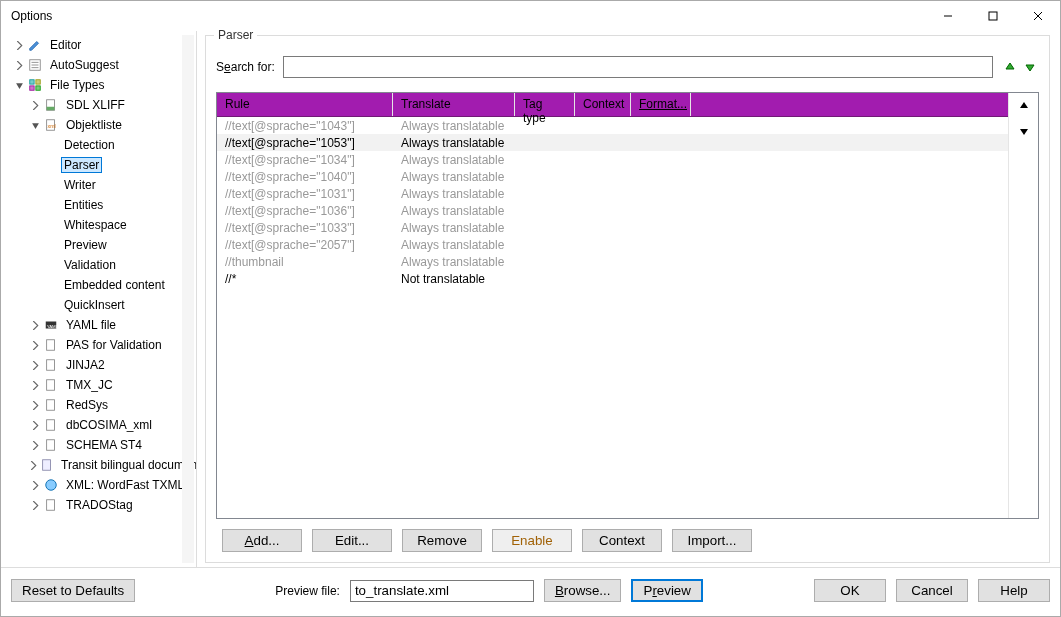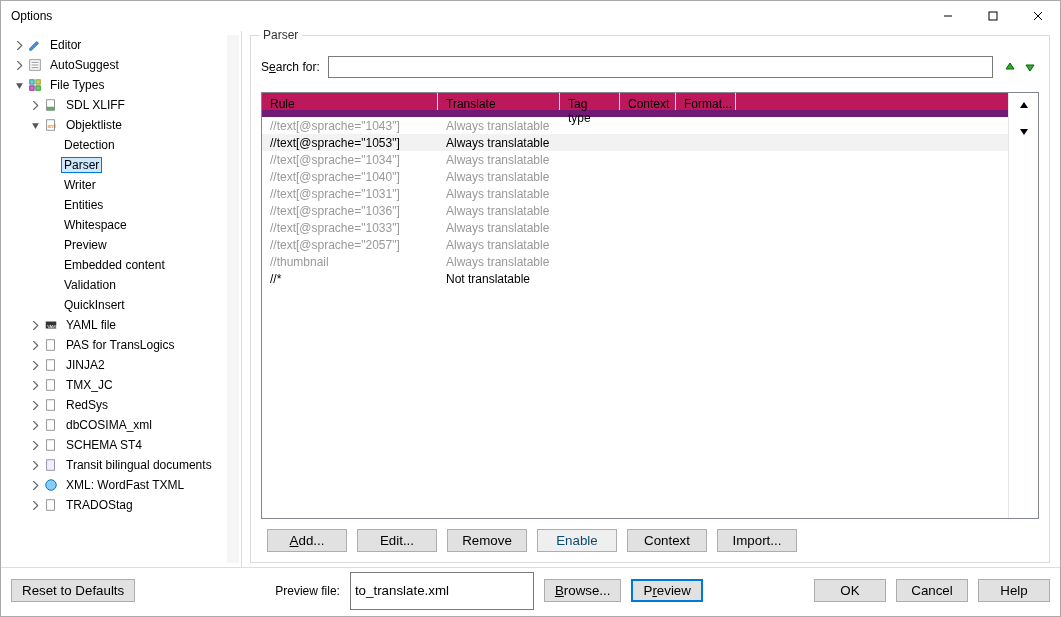--- a/index.html
+++ b/index.html
@@ -2,21 +2,21 @@
 <html><head>
 <meta charset="utf-8">
 <style>
 * { box-sizing: border-box; margin: 0; padding: 0; }
 body { font-family: "Segoe UI", Tahoma, sans-serif; font-size: 12px; background: #fff; color: #000; width: 1061px; height: 617px; overflow: hidden; border: 1px solid #aaa; }
 .titlebar { height: 30px; display: flex; align-items: center; padding: 0 0 0 10px; background: #fff; }
 .titlebar .title { flex: 1; font-size: 12px; }
 .winbtn { width: 45px; height: 28px; display: flex; align-items: center; justify-content: center; font-family: "Segoe UI Symbol", sans-serif; font-size: 10px; }
 .winbtn svg { pointer-events: none;}
 .main { display: flex; height: 536px; }
-.treepane { width: 241px; border-right: 1px solid #ddd; padding: 4px 0 0 4px; overflow: hidden; position: relative;}
+.treepane { width: 196px; border-right: 1px solid #ddd; padding: 4px 0 0 4px; overflow: hidden; position: relative;}
 .treepane .scrollhint { position:absolute; right:2px; top:4px; bottom:4px; width:12px; background:#f5f5f5;}
 .tree-item { display: flex; align-items: center; height: 20px; padding-left: 4px; white-space: nowrap; }
 .tree-item .arrow { width: 12px; height: 12px; display: inline-flex; align-items: center; justify-content: center; margin-right: 2px; }
 .tree-item .arrow svg { width:9px; height:9px;}
 .tree-item .icon { width: 16px; height: 16px; margin-right: 4px; display:inline-flex; align-items:center; justify-content:center;}
 .tree-label { padding: 1px 3px; }
 .tree-label.selected { border: 1px solid #0078d7; background: #cde8ff; padding:0 2px;}
 .ind1 { padding-left: 8px; }
 .ind2 { padding-left: 24px; }
 .ind4 { padding-left: 56px; }
@@ -24,39 +24,39 @@
 .group { border: 1px solid #dcdcdc; padding: 8px 10px 10px 10px; position:relative; flex:1; display:flex; flex-direction:column;}
 .group-title { position:absolute; top:-8px; left:8px; background:#fff; padding:0 4px; color:#333;}
 .searchrow { display:flex; align-items:center; gap:8px; margin: 12px 0 12px 0;}
 .searchlabel { }
 .searchlabel .ul { text-decoration: underline; }
 .searchinput { flex:1; height:22px; border:1px solid #7a7a7a; padding:0 4px;}
 .sbuttons { display:flex; gap:2px;}
 .sbtn { width:18px; height:18px; display:flex; align-items:center; justify-content:center;}
 .tablewrap { border:1px solid #828790; flex:1; display:flex; margin-top:2px;}
 .table { flex:1; }
-.thead { display:flex; height:24px; border-bottom:7px solid #701a75; background:#be185d;}
+.thead { display:flex; height:24px; border-bottom:1px solid #701a75; background:#a21caf;}
 .th { padding:4px 8px; border-right:1px solid #e5e5e5; font-weight:normal; color:#000;}
-.th.rule{ width:176px;} .th.trans{width:122px;} .th.tag{width:60px;} .th.ctx{width:56px;} .th.fmt{width:60px;}
+.th.rule{ width:176px;} .th.trans{width:122px;} .th.tag{width:60px;} .th.ctx{width:56px;} .th.fmt{width:60px;text-decoration:underline;}
 .tbody { }
 .tr { display:flex; height:17px; align-items:center;}
 .td { padding:0 8px; white-space:nowrap; overflow:hidden;}
 .td.rule{width:176px;} .td.trans{width:122px;} .td.tag{width:60px;} .td.ctx{width:56px;} .td.fmt{width:60px;}
 .dim { color:#999;}
 .tr.selected { background:#f2f2f2;}
 .tr.selected .td { color:#000;}
 .sidecol { width:30px; display:flex; flex-direction:column; align-items:center; padding-top:6px; gap:8px; border-left:1px solid #e5e5e5;}
 .buttonrow { display:flex; gap:10px; margin-top:10px; padding-left:6px;}
 .btn { min-width:80px; height:23px; border:1px solid #adadad; background:#e1e1e1; padding:0 10px; display:inline-flex; align-items:center; justify-content:center; color:#000;}
-.btn.disabled { color:#0c4a6e; background:#efefef;}
+.btn.disabled { color:#a16207; background:#efefef;}
 .btn.primary { border:2px solid #0078d7; background:#e1e1e1;}
 .ul { text-decoration: underline; }
 .bottombar { height: 46px; border-top:1px solid #ddd; display:flex; align-items:center; padding:0 10px; gap:10px; background:#fff;}
 .bottombar .spacer{flex:1;}
-.previewinput { width:184px; height:38px; border:1px solid #7a7a7a; padding:0 4px;}
+.previewinput { width:184px; height:22px; border:1px solid #7a7a7a; padding:0 4px;}
 .iconbox { width:14px; height:14px;}
 </style>
 </head>
 <body>
 
 <div class="titlebar">
   <span class="title">Options</span>
   <div class="winbtn">
       <svg width="10" height="10">
         <line x1="1" y1="5" x2="9" y2="5" stroke="#000" stroke-width="1"></line>
@@ -162,24 +162,24 @@
     <div class="tree-item ind4">
         <span class="tree-label">Entities</span>
       </div>
     <div class="tree-item ind4">
         <span class="tree-label">Whitespace</span>
       </div>
     <div class="tree-item ind4">
         <span class="tree-label">Preview</span>
       </div>
     <div class="tree-item ind4">
+        <span class="tree-label">Validation</span>
+      </div>
+    <div class="tree-item ind4">
         <span class="tree-label">Embedded content</span>
-      </div>
-    <div class="tree-item ind4">
-        <span class="tree-label">Validation</span>
       </div>
     <div class="tree-item ind4">
         <span class="tree-label">QuickInsert</span>
       </div>
     <div class="tree-item ind2">
         <span class="arrow">
           <svg viewBox="0 0 8 8">
             <path d="M2 0 L6 4 L2 8" fill="none" stroke="#666"></path>
           </svg>
         </span>
@@ -195,21 +195,21 @@
         <span class="arrow">
           <svg viewBox="0 0 8 8">
             <path d="M2 0 L6 4 L2 8" fill="none" stroke="#666"></path>
           </svg>
         </span>
         <span class="icon">
           <svg class="iconbox" viewBox="0 0 16 16">
             <rect x="3" y="2" width="9" height="12" fill="#fff" stroke="#888"></rect>
           </svg>
         </span>
-        <span class="tree-label">PAS for TransLogics</span>
+        <span class="tree-label">PAS for Validation</span>
       </div>
     <div class="tree-item ind2">
         <span class="arrow">
           <svg viewBox="0 0 8 8">
             <path d="M2 0 L6 4 L2 8" fill="none" stroke="#666"></path>
           </svg>
         </span>
         <span class="icon">
           <svg class="iconbox" viewBox="0 0 16 16">
             <rect x="3" y="2" width="9" height="12" fill="#fff" stroke="#888"></rect>

